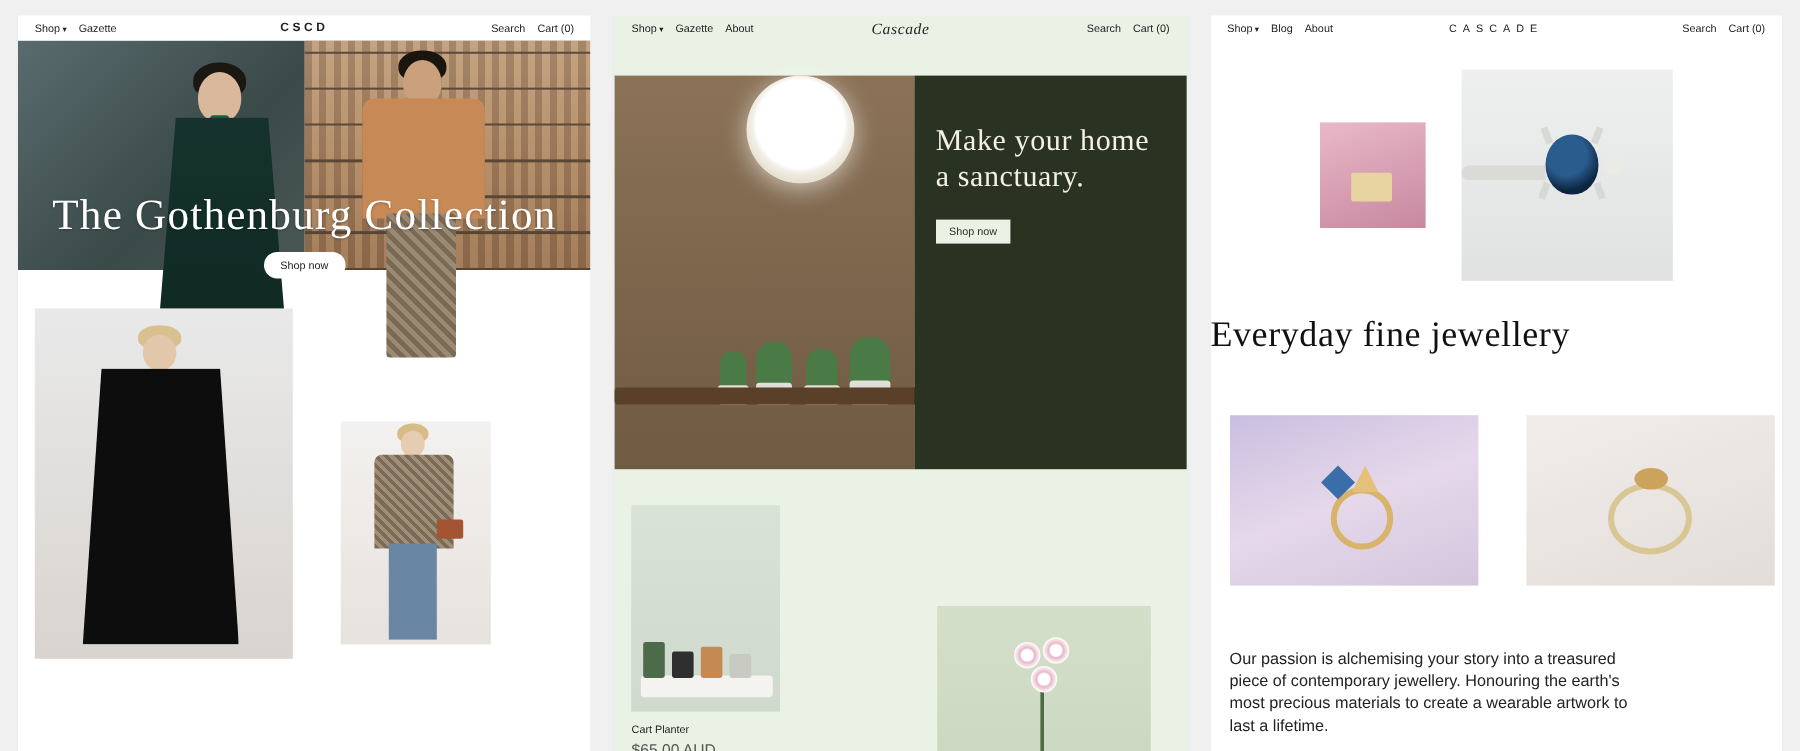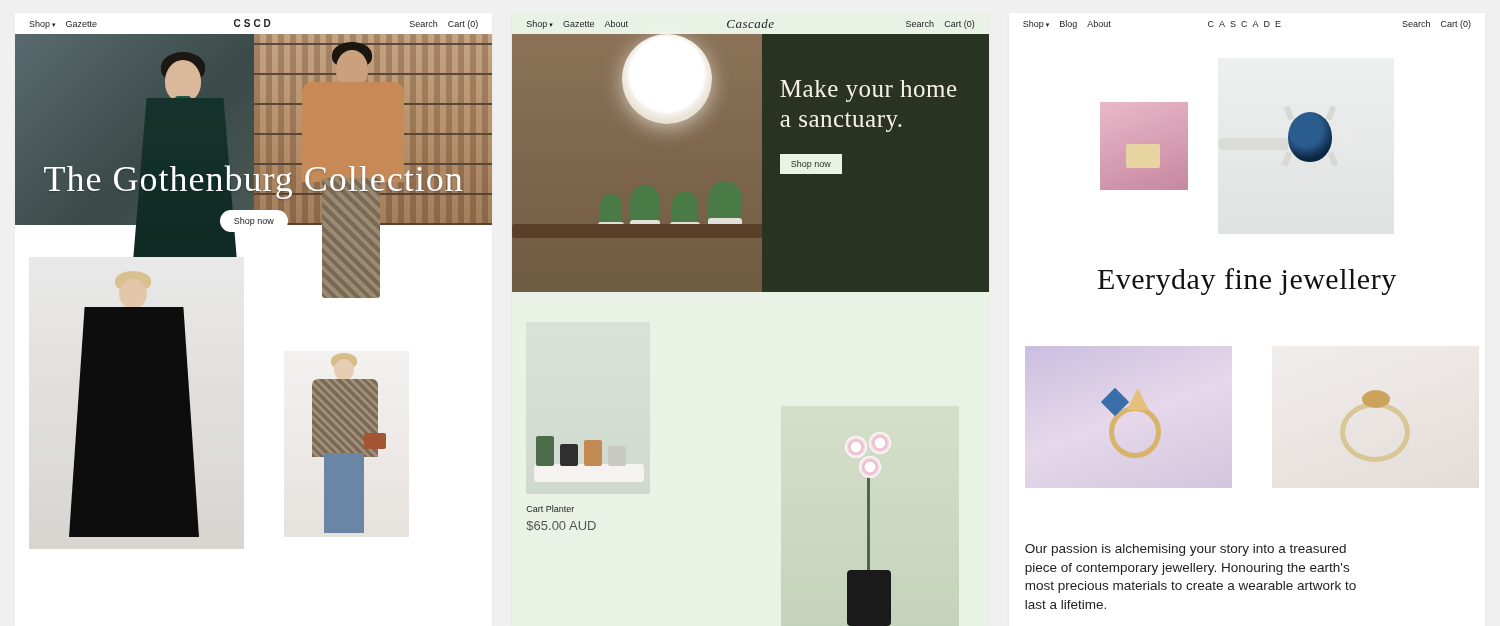--- a/index.html
+++ b/index.html
@@ -93,21 +93,21 @@
   .p1-img2{ width:125px; height:186px;background:linear-gradient(180deg,#f3f1ef 0,#e6e2de 100%);position:relative;margin-top:94px;}
   .modelB-head{position:absolute;left:50px;top:8px;width:20px;height:22px;background:#e6cdb1;border-radius:50%;}
   .modelB-hair{position:absolute;left:47px;top:2px;width:26px;height:16px;background:#d8bc88;border-radius:50% 50% 40% 40%;}
   .modelB-coat{position:absolute;left:28px;top:28px;width:66px;height:78px;background:repeating-linear-gradient(45deg,#7b6a56 0 3px,#a08f78 3px 6px);border-radius:6px 6px 0 0;}
   .modelB-jeans{position:absolute;left:40px;top:102px;width:40px;height:80px;background:#6a86a5;}
   .modelB-bag{position:absolute;left:80px;top:82px;width:22px;height:16px;background:#a35533;border-radius:2px;}
 
   
   .panel-2{ background:#eaf2e6; }
   .p2-hdr{ background:transparent; }
-  .p2-hero{ display:flex; width:100%; height:258px; }
+  .p2-hero{ display:flex; width:100%; height:328px;margin-top:29px; }
   .p2-hero-left{
     flex:1.02; background:linear-gradient(180deg,#8b7257 0%,#6f5a42 100%);
     position:relative;
   }
   .lamp{position:absolute;left:110px;top:0;width:90px;height:90px;background:radial-gradient(circle at 50% 45%,#fff 0 55%,#f2efe8 60%,#e8e2d3 70%);border-radius:50%;box-shadow:0 4px 20px rgba(255,255,250,.6);}
   .table{position:absolute;left:0;bottom:54px;width:280px;height:14px;background:#5a3f29;border-radius:3px;}
   .plant{position:absolute;bottom:68px;background:#4a7a46;border-radius:40% 40% 2px 2px;}
   .plant.p-a{left:88px;width:22px;height:30px;}
   .plant.p-b{left:118px;width:30px;height:38px;}
   .plant.p-c{left:160px;width:26px;height:32px;}
@@ -170,21 +170,21 @@
   }
   .gem{position:absolute;left:70px;top:54px;width:44px;height:50px;background:radial-gradient(circle at 40% 35%,#2b5c8e 0 40%,#0c2642 70%);border-radius:50% 50% 48% 48%;}
   .prong{position:absolute;width:6px;height:14px;background:#d8d8d4;}
   .pr1{left:68px;top:48px;transform:rotate(-20deg);}
   .pr2{left:110px;top:48px;transform:rotate(20deg);}
   .pr3{left:66px;top:94px;transform:rotate(20deg);}
   .pr4{left:112px;top:94px;transform:rotate(-20deg);}
   .side-gem{position:absolute;left:118px;top:70px;width:18px;height:18px;background:#eaeae6;border-radius:50%;}
   .band{position:absolute;left:0;top:80px;width:70px;height:12px;background:#dadad6;border-radius:6px 0 0 6px;}
   .p3-title{
-    text-align:center; font-family: Georgia,"Times New Roman",serif;
+    text-align:left; font-family: Georgia,"Times New Roman",serif;
     font-size:30px; font-weight:400; color:#111; margin-top:28px; letter-spacing:0.5px;
   }
   .p3-mid{
     display:flex; justify-content:space-between; padding:50px 6px 0 16px; gap:40px;
   }
   .p3-card{
     width:212px;height:142px;
     position:relative;
   }
   .p3c1{background:linear-gradient(160deg,#c9bee0 0%,#e6d8ea 50%,#d3c5dd 100%);}

